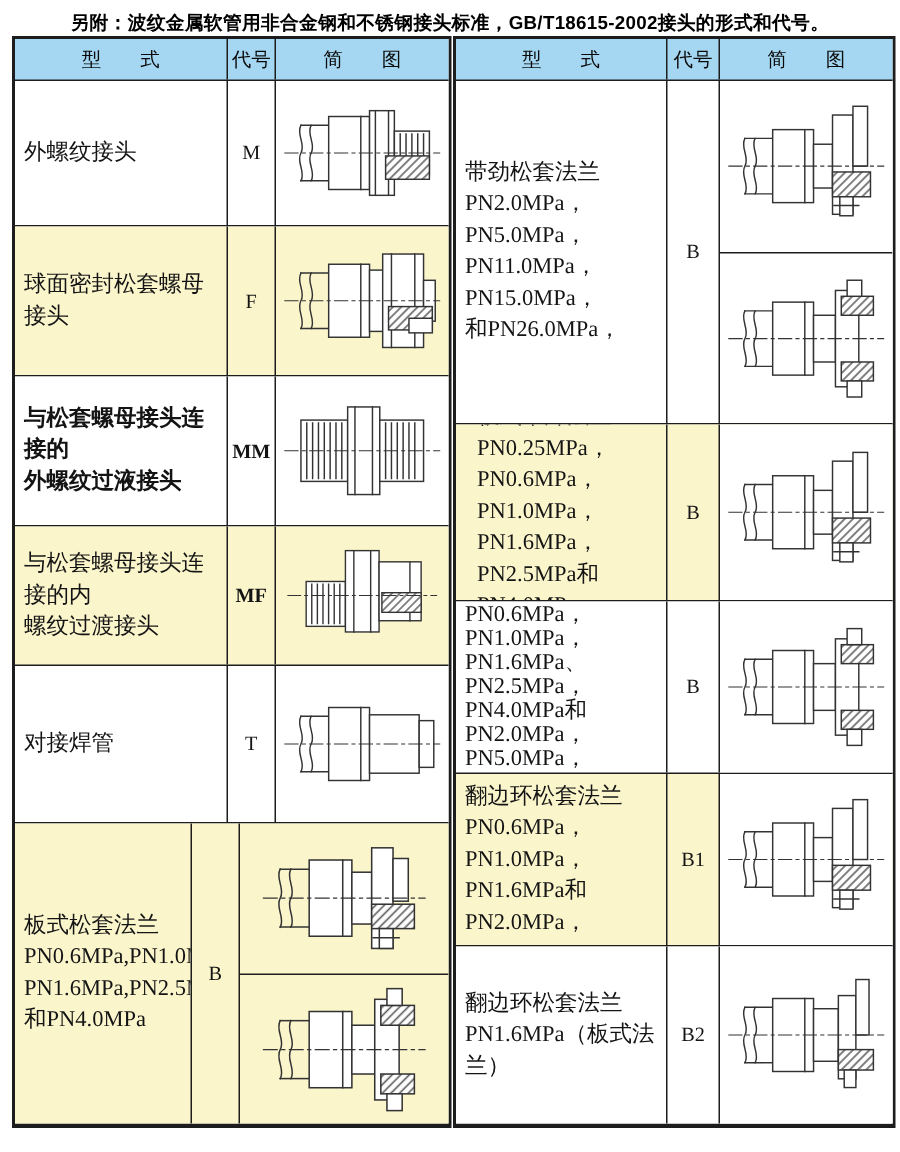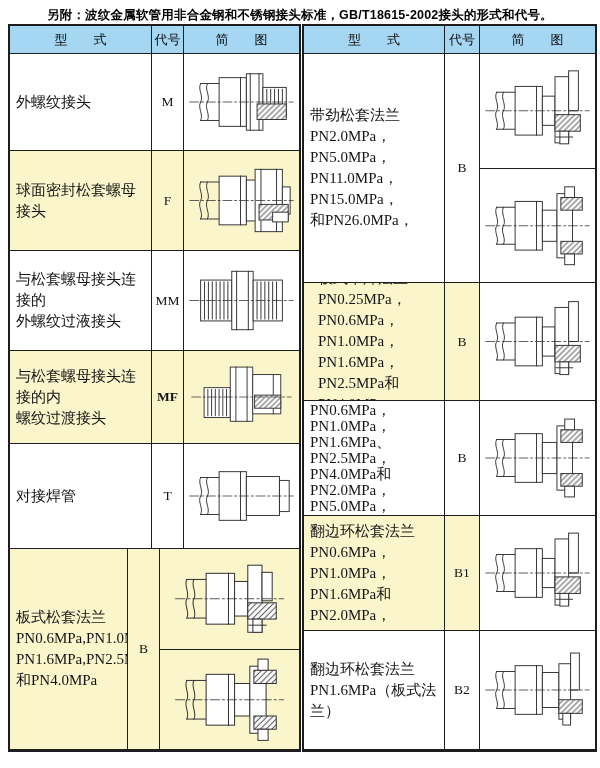--- a/index.html
+++ b/index.html
@@ -105,21 +105,21 @@
                 <line x1="92" y1="14" x2="92" y2="78"></line>
                 <rect x="98" y="32" width="8" height="28" fill="#fff"></rect>
                 <rect x="74" y="50" width="30" height="16" fill="url(#h-L1x0)"></rect>
                 <rect x="88" y="58" width="16" height="10" fill="#fff"></rect>
                 <line x1="3" y1="46" x2="109" y2="46" stroke-dasharray="9 3 2 3" stroke-width="0.8"></line>
               </g>
             </svg>
           </div>
         </div>
       </div>
-      <div class="row" style="height: 100px; background: rgb(255, 255, 255);">
+      <div class="row" style="height: 100px; background: rgb(255, 255, 255); font-weight: bold;">
         <div class="cell type-cell" style="width: 142px;">
           <div class="type-text" style="line-height: 21px;">与松套螺母接头连接的
 外螺纹过液接头</div>
         </div>
         <div class="cell code-cell" style="width: 32px;">MM</div>
         <div class="cell diagram-cell">
           <div class="subcell">
             <svg class="diag" viewBox="0 0 112 92" preserveAspectRatio="xMidYMid meet">
               <defs>
                 <pattern id="h-L2x0" patternUnits="userSpaceOnUse" width="4" height="4" patternTransform="rotate(45)">

